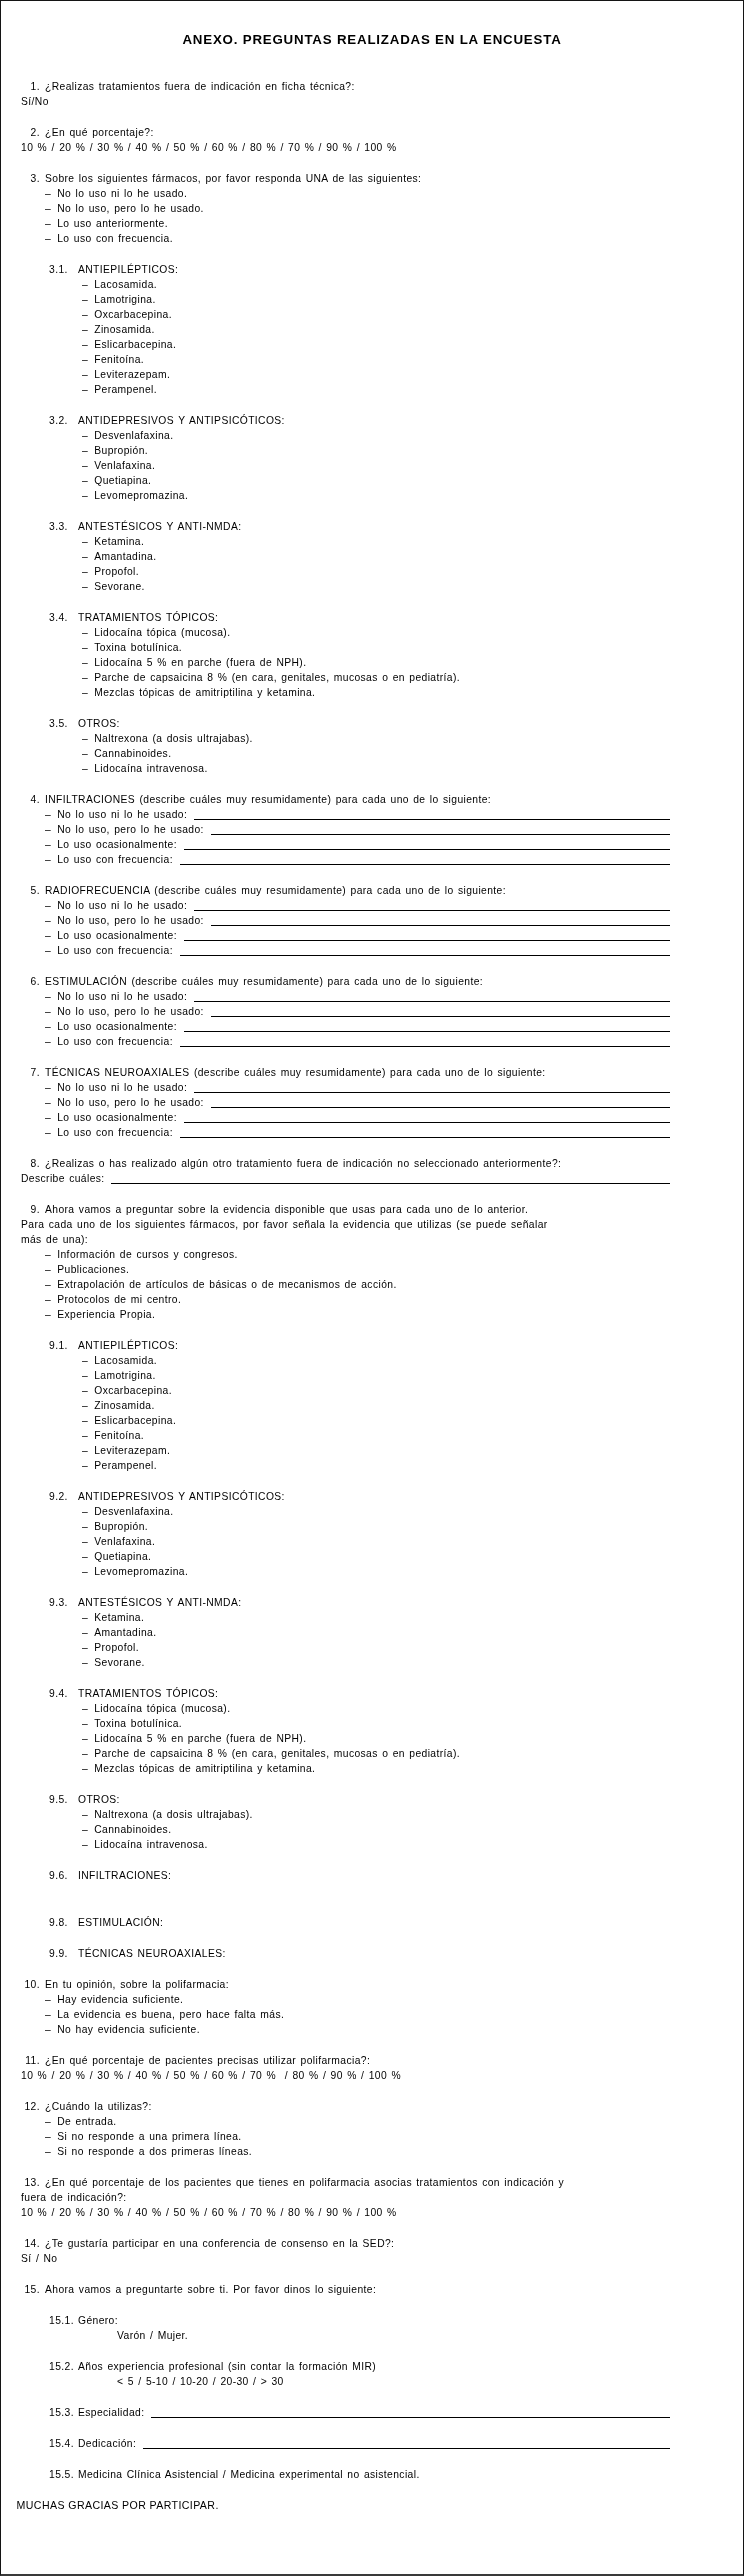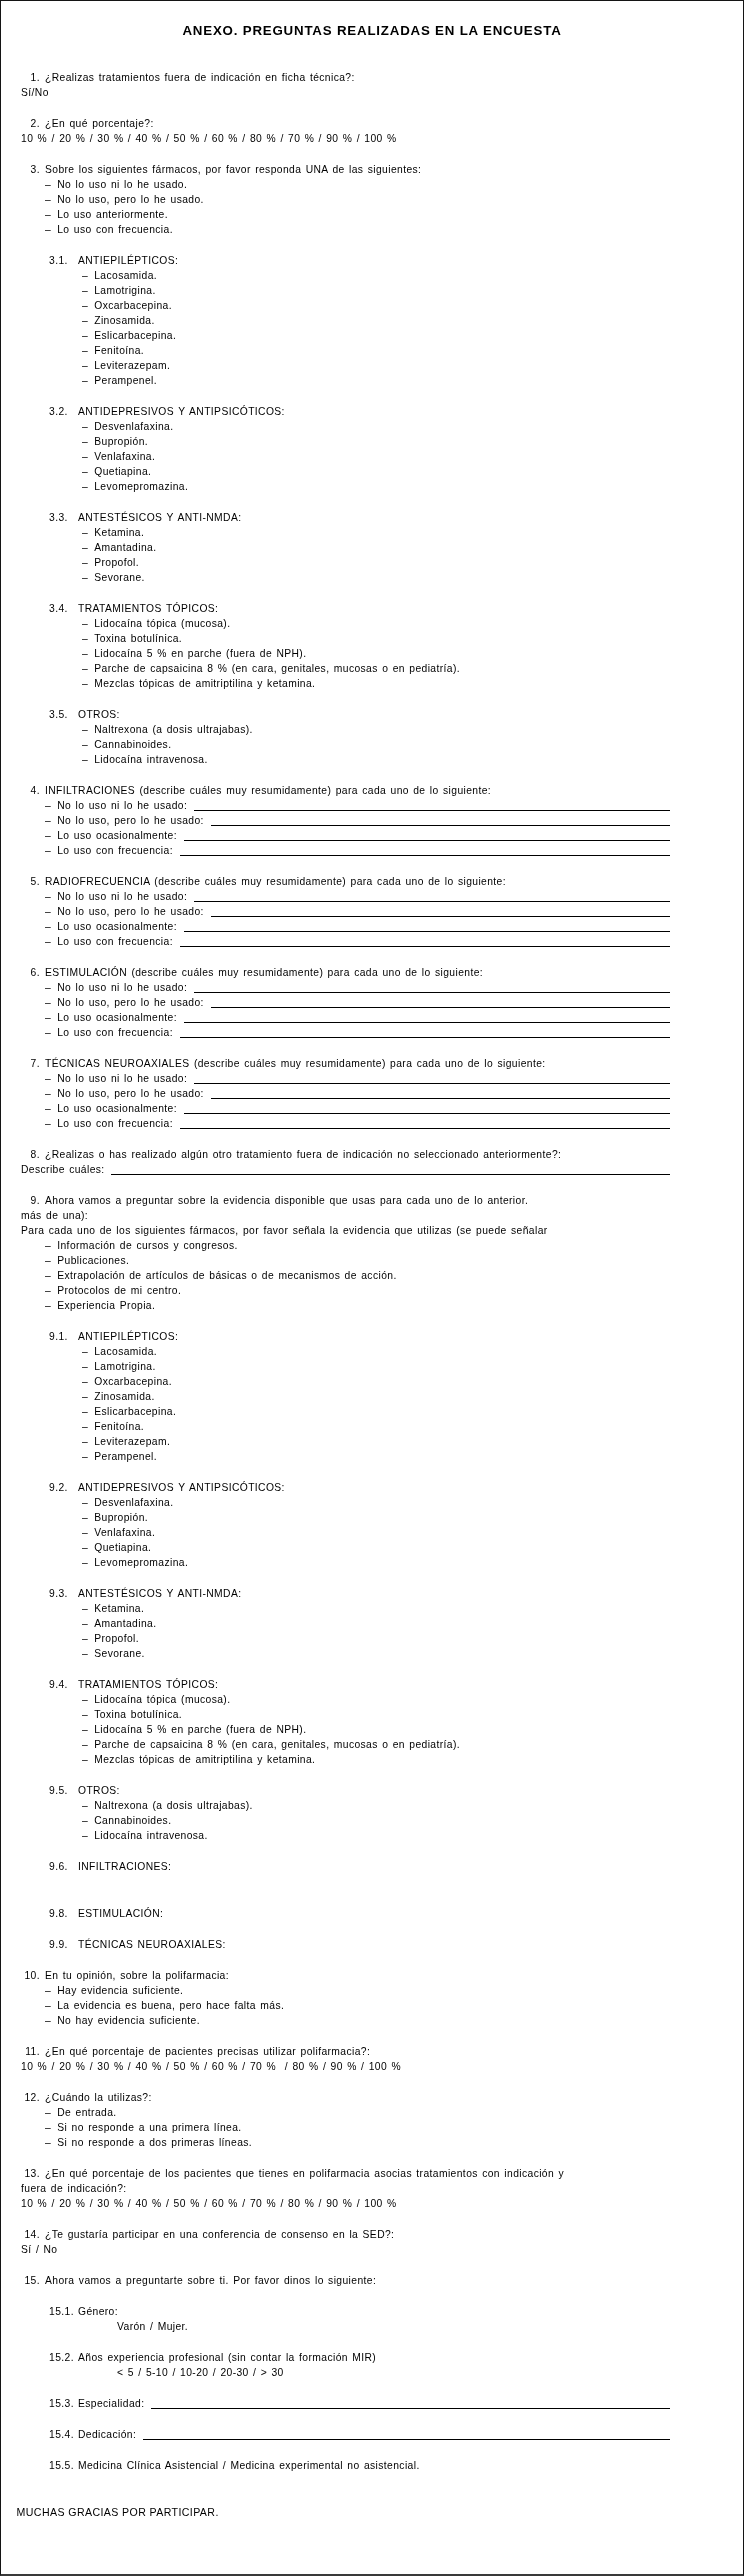--- a/index.html
+++ b/index.html
@@ -9,21 +9,21 @@
     width:744px;height:2576px;
     box-sizing:border-box;
     background:#ffffff;
     border:1.1px solid #141414;
     border-bottom:2.2px solid #3a3a3a;
     overflow:hidden;
     font-family:"Liberation Sans","DejaVu Sans",sans-serif;
     color:#000;
   }
   .title{
-    margin:7px;
+    margin:16px;
     padding-top:13.3px;
     text-align:center;
     font-size:13.3px;
     line-height:19px;
     font-weight:700;
     letter-spacing:0.8px;
   }
   #document-body{
     margin-top:30px;
     font-size:10.3px;
@@ -50,21 +50,21 @@
   .fillrow{padding-right:73px;}
   .fill{
     flex:1 1 auto;
     align-self:flex-end;
     height:0;
     border-bottom:1.1px solid #000;
     margin:0 0 2.2px 6.7px;
     min-width:33px;
   }
   .footer{
-    margin-top:32px;
+    margin-top:16px;
     padding-left:15.6px;
     font-size:10.6px;
     line-height:15px;
     letter-spacing:0.4px;
   }
 </style>
 </head>
 <body>
 
 <div class="page">
@@ -138,22 +138,22 @@
       <div class="row q"><span class="num">7.</span><span class="txt">TÉCNICAS NEUROAXIALES (describe cuáles muy resumidamente) para cada uno de lo siguiente:</span></div>
       <div class="row opt fillrow"><span class="dash">–</span><span class="txt">No lo uso ni lo he usado:</span><span class="fill"></span></div>
       <div class="row opt fillrow"><span class="dash">–</span><span class="txt">No lo uso, pero lo he usado:</span><span class="fill"></span></div>
       <div class="row opt fillrow"><span class="dash">–</span><span class="txt">Lo uso ocasionalmente:</span><span class="fill"></span></div>
       <div class="row opt fillrow"><span class="dash">–</span><span class="txt">Lo uso con frecuencia:</span><span class="fill"></span></div>
       <div class="gap"></div>
       <div class="row q"><span class="num">8.</span><span class="txt">¿Realizas o has realizado algún otro tratamiento fuera de indicación no seleccionado anteriormente?:</span></div>
       <div class="row cont fillrow"><span class="txt">Describe cuáles:</span><span class="fill"></span></div>
       <div class="gap"></div>
       <div class="row q"><span class="num">9.</span><span class="txt">Ahora vamos a preguntar sobre la evidencia disponible que usas para cada uno de lo anterior.</span></div>
+      <div class="row cont"><span class="txt">Para cada uno de los siguientes fármacos, por favor señala la evidencia que utilizas (se puede señalar</span></div>
       <div class="row cont"><span class="txt">más de una):</span></div>
-      <div class="row cont"><span class="txt">Para cada uno de los siguientes fármacos, por favor señala la evidencia que utilizas (se puede señalar</span></div>
       <div class="row opt"><span class="dash">–</span><span class="txt">Información de cursos y congresos.</span></div>
       <div class="row opt"><span class="dash">–</span><span class="txt">Publicaciones.</span></div>
       <div class="row opt"><span class="dash">–</span><span class="txt">Extrapolación de artículos de básicas o de mecanismos de acción.</span></div>
       <div class="row opt"><span class="dash">–</span><span class="txt">Protocolos de mi centro.</span></div>
       <div class="row opt"><span class="dash">–</span><span class="txt">Experiencia Propia.</span></div>
       <div class="gap"></div>
       <div class="row sub"><span class="num">9.1.</span><span class="txt">ANTIEPILÉPTICOS:</span></div>
       <div class="row subopt"><span class="dash">–</span><span class="txt">Lacosamida.</span></div>
       <div class="row subopt"><span class="dash">–</span><span class="txt">Lamotrigina.</span></div>
       <div class="row subopt"><span class="dash">–</span><span class="txt">Oxcarbacepina.</span></div>

